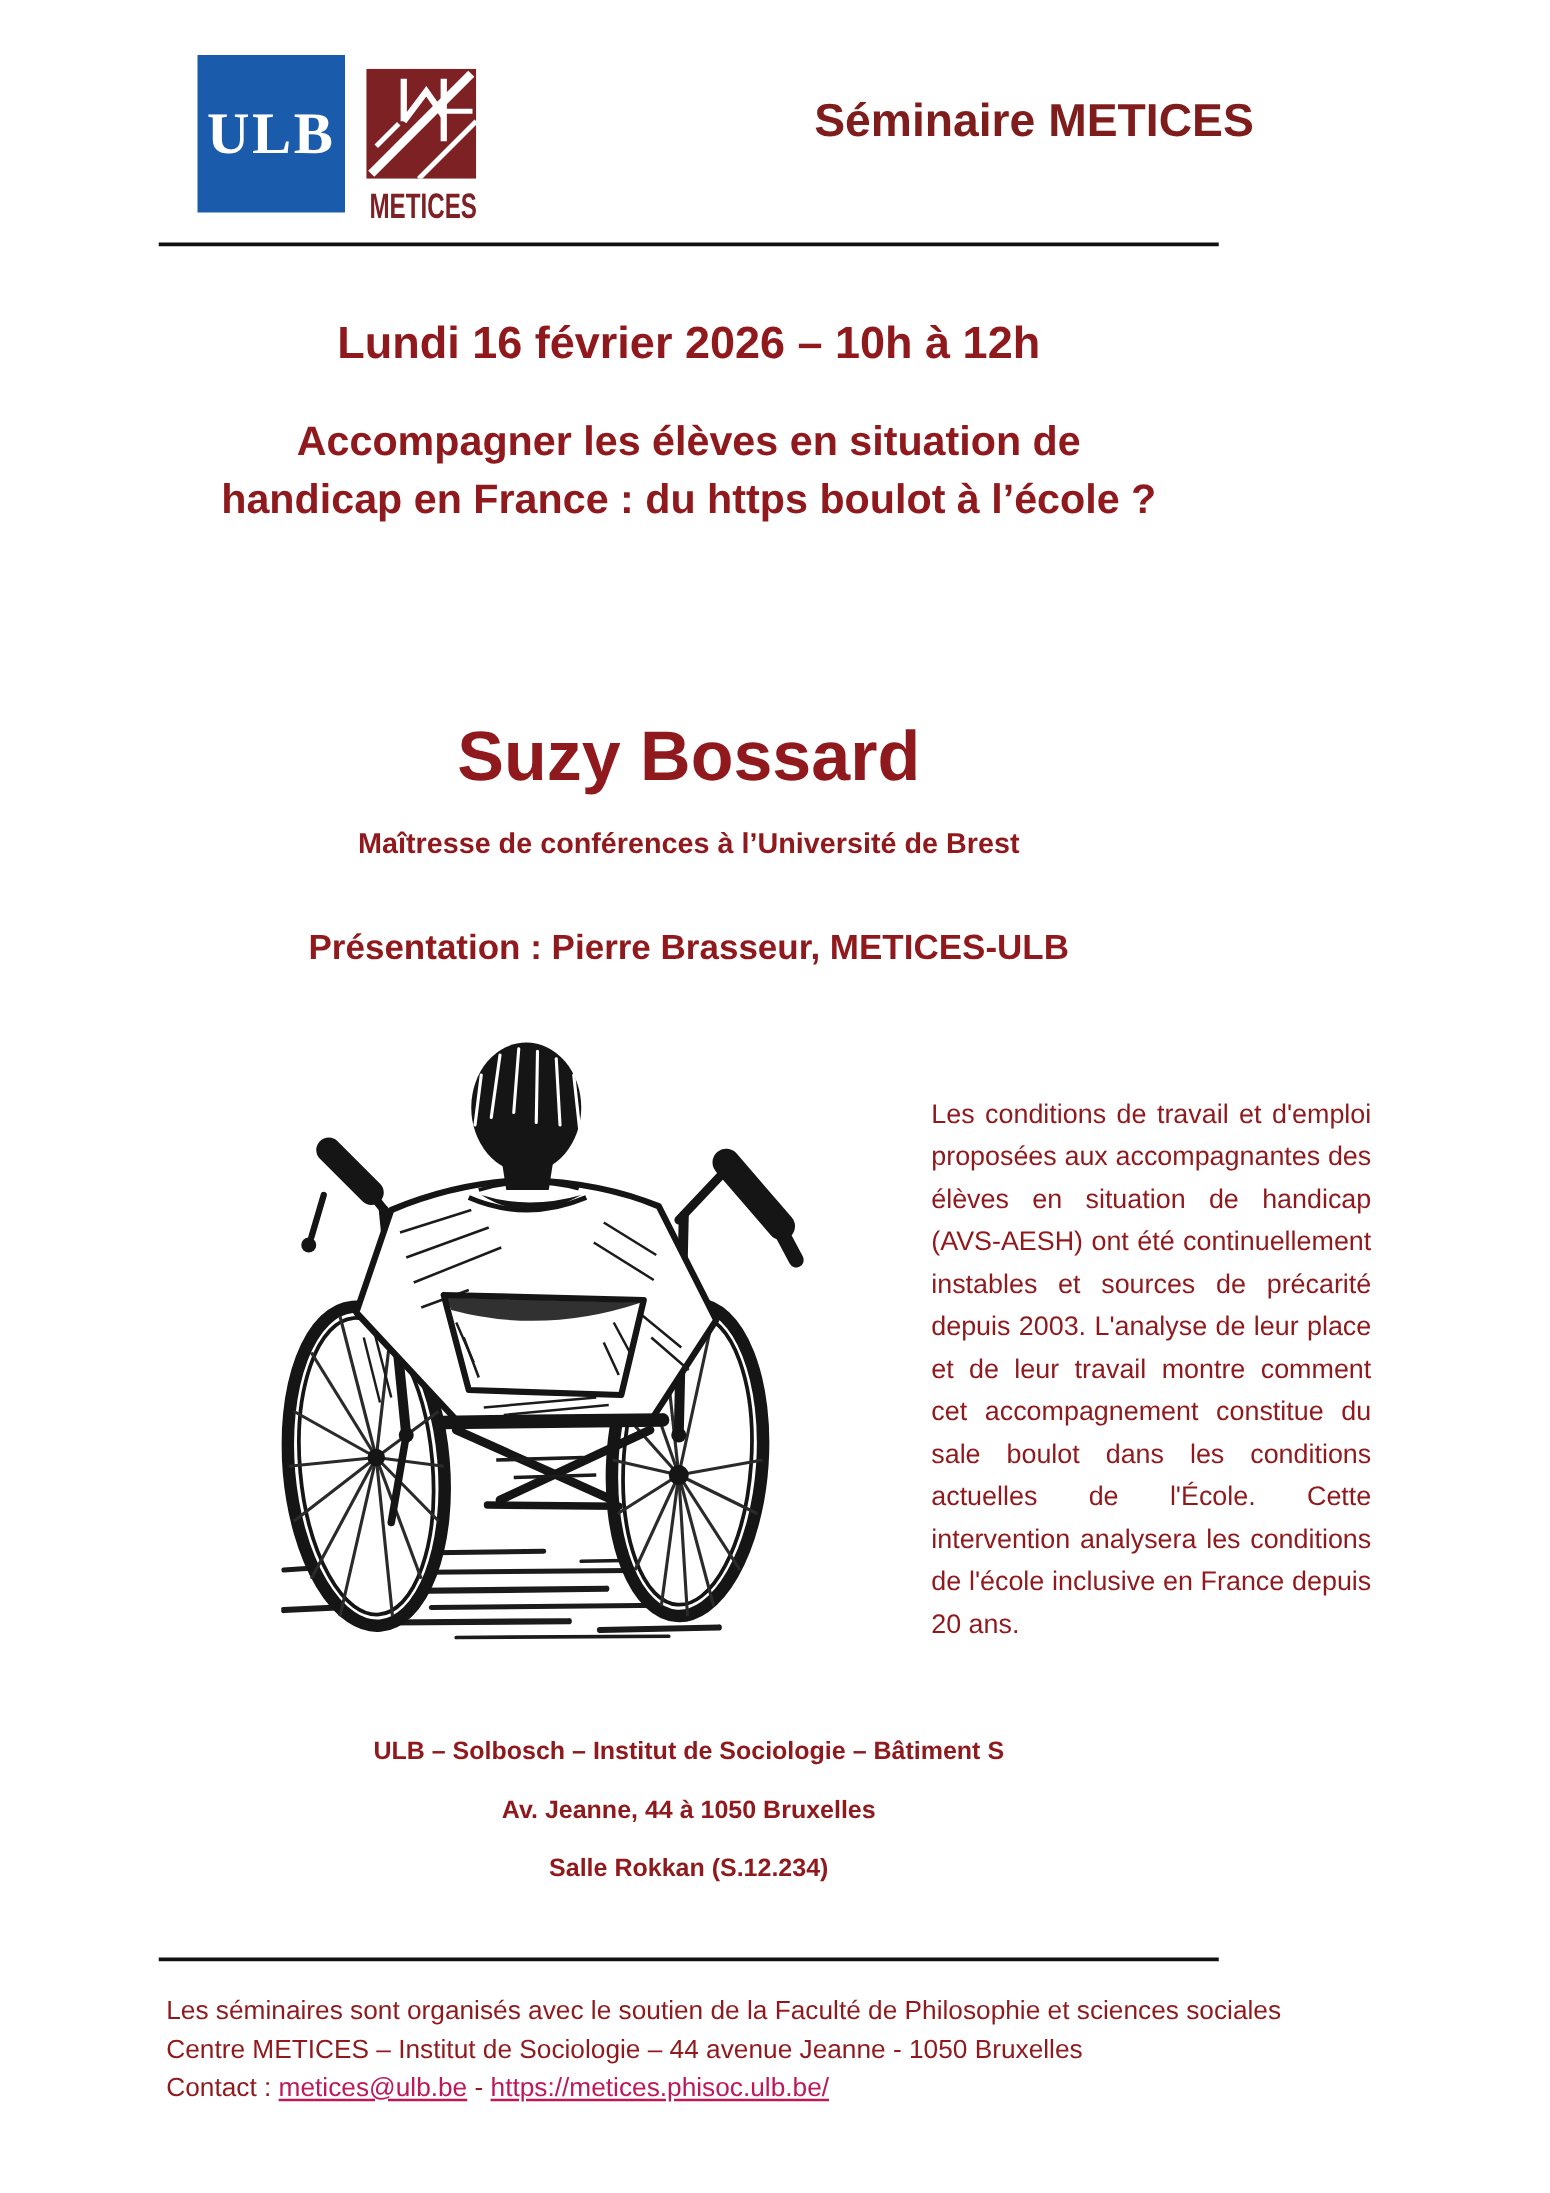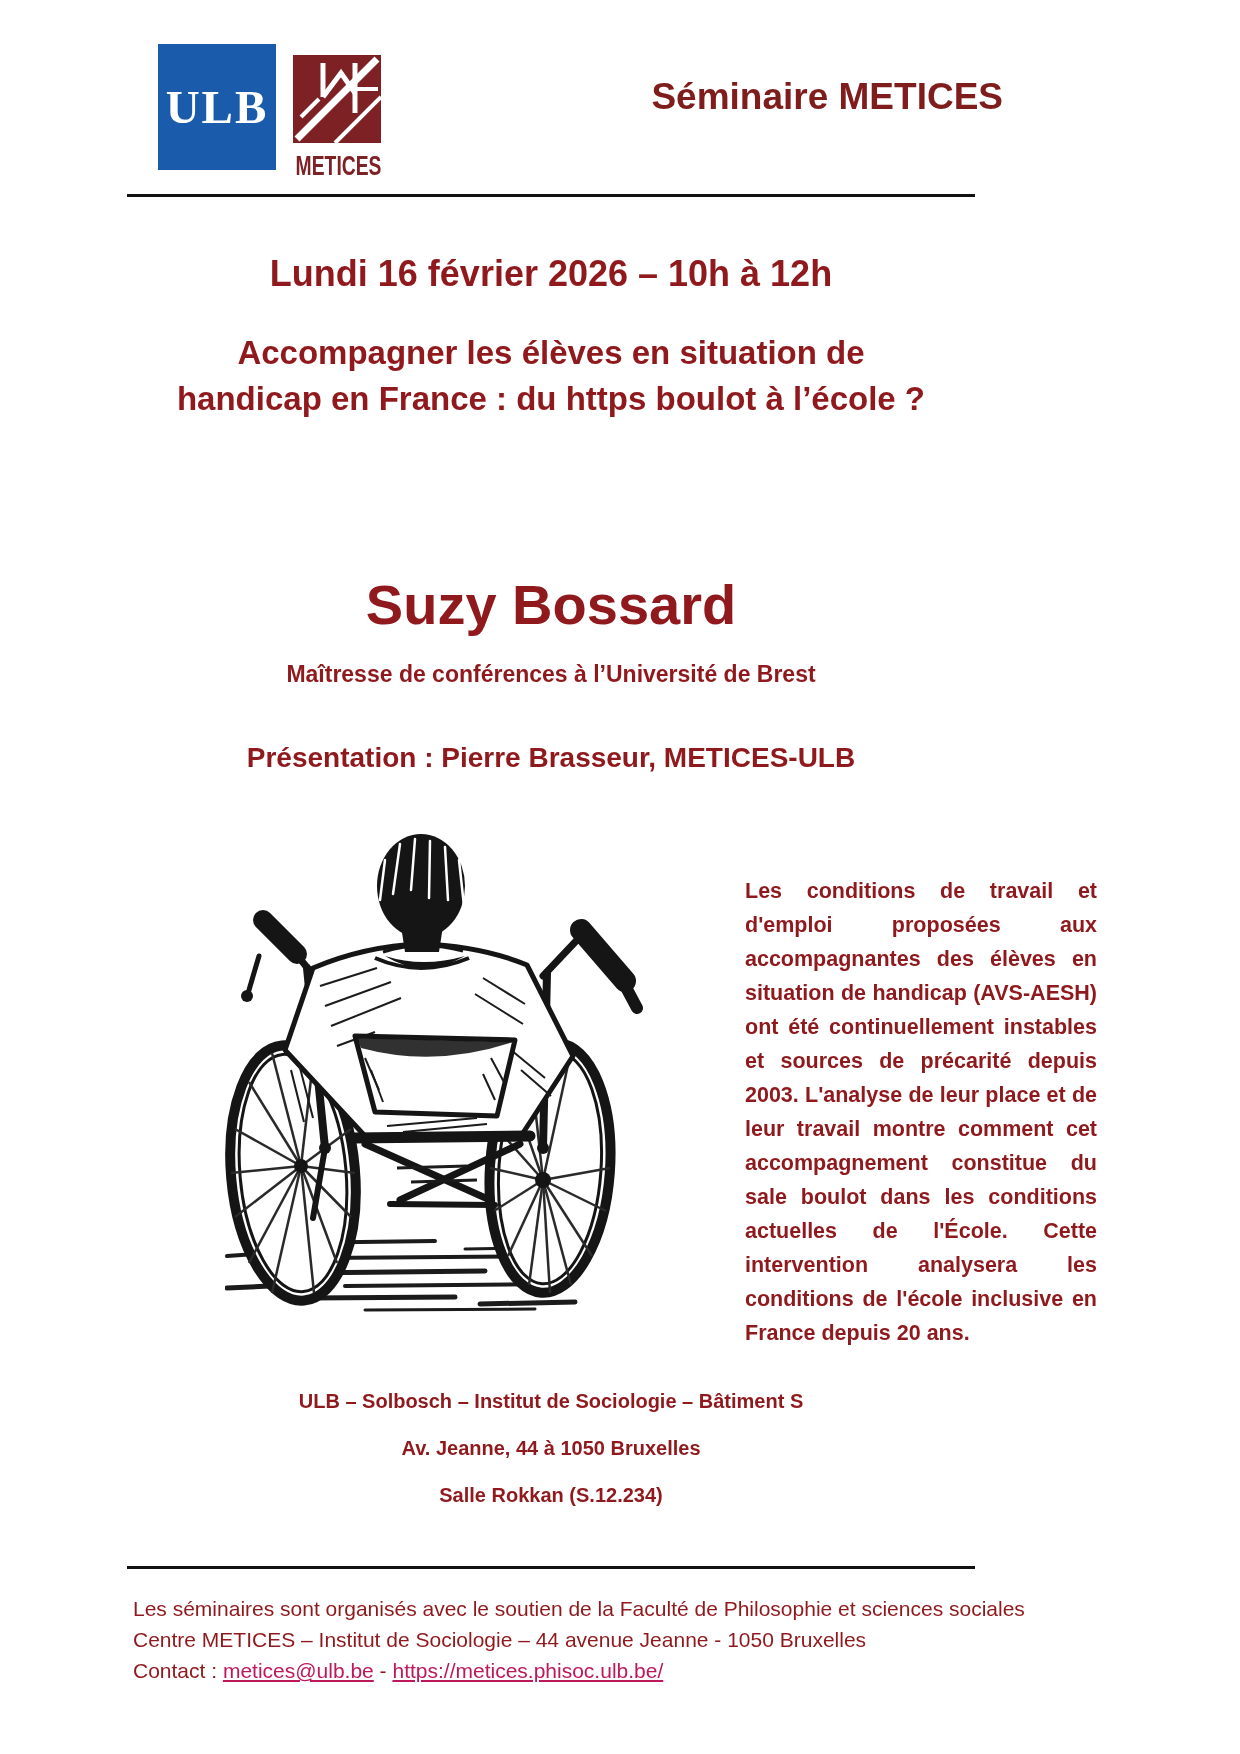--- a/index.html
+++ b/index.html
@@ -56,21 +56,21 @@
   .speaker-name{top:572px;font-size:56px;font-weight:bold;letter-spacing:0px;}
   .speaker-title{top:661px;font-size:23px;font-weight:bold;}
   .presentation-line{top:742px;font-size:28px;font-weight:bold;}
 
   
   .illustration{
     position:absolute;left:225px;top:818px;width:420px;height:500px;
   }
   .abstract{
     position:absolute;left:745px;top:852px;width:352px;
-    font-size:21.5px;font-weight:bold;line-height:34px;
+    font-size:21.5px;font-weight:normal;line-height:34px;
     text-align:justify;color:#8F191C;
   }
 
   
   .venue{top:1378px;font-size:20px;font-weight:bold;line-height:47px;}
 
   
   .footer{
     position:absolute;left:133px;top:1593px;width:990px;
     font-size:21px;line-height:31px;font-weight:normal;color:#8F191C;

